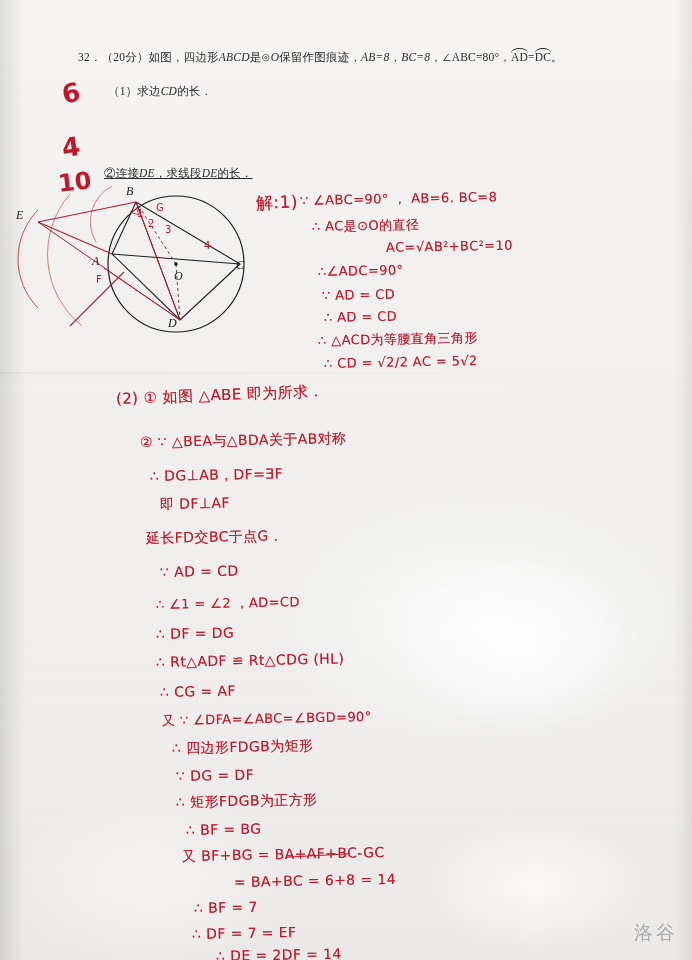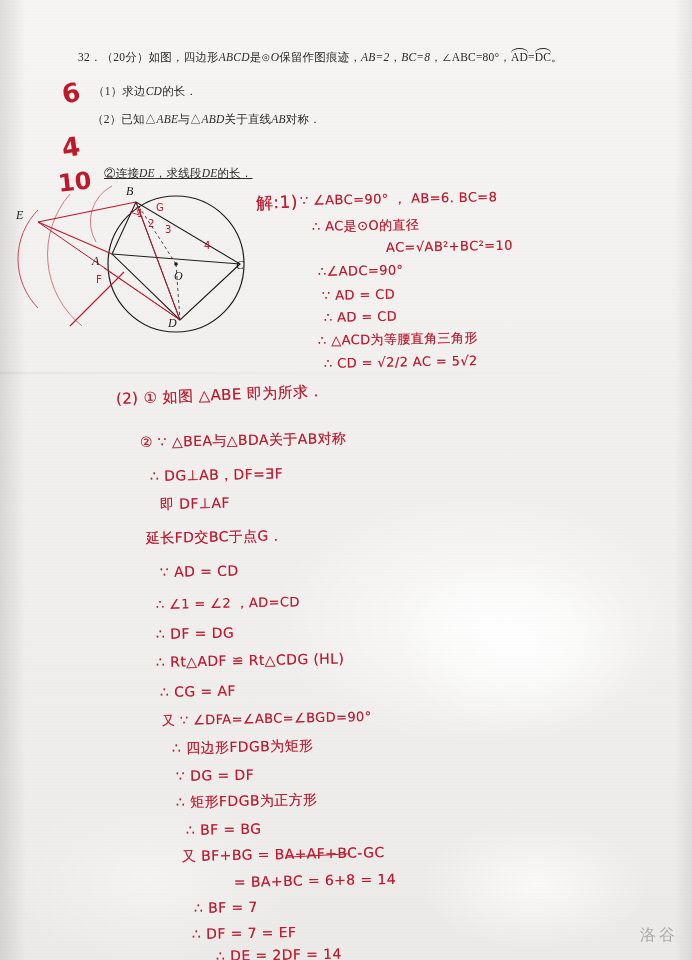--- a/index.html
+++ b/index.html
@@ -112,21 +112,21 @@
     color: #c0172a;
   }
 
   
   .wm {
     position: absolute;
     right: 14px;
     bottom: 14px;
     color: #9a9a9a;
     font-family: "DejaVu Sans", sans-serif;
-    font-size: 16px;
+    font-size: 19px;
     letter-spacing: 3px;
     opacity: 0.8;
   }
   .smudge1 {
     position: absolute;
     left: 400px; top: 560px;
     width: 240px; height: 170px;
     background: radial-gradient(ellipse at 50% 50%, rgba(255,255,255,0.95), rgba(255,255,255,0) 72%);
     pointer-events: none;
   }
@@ -143,30 +143,27 @@
     background: linear-gradient(90deg, rgba(0,0,0,0.05), rgba(0,0,0,0.02) 40%, rgba(0,0,0,0.0));
     pointer-events: none;
   }
 </style>
 </head>
 <body>
 
 <div id="page">
 
   <div class="printed" style="left:78px; top:50px;">
-    <span>32</span><span>．</span><span>（20分）</span><span>如图，四边形</span><i>ABCD</i><span>是⊙</span><i>O</i><span>保留作图痕迹，</span><i>AB=2</i><span>，</span><i>BC=8</i><span>，</span><span>∠ABC=80°</span><span>，</span><span class="ovl">AD</span><span>=</span><span class="ovl">DC</span><span>。</span>
-  </div>
-
-  <div class="printed" style="left:93px; top:84px;text-align:center;">
+    <span>32</span><span>．</span><span>（20分）</span><span>如图，四边形</span><i>ABCD</i><span>是⊙</span><i>O</i><span>保留作图痕迹，</span><i>AB=8</i><span>，</span><i>BC=8</i><span>，</span><span>∠ABC=80°</span><span>，</span><span class="ovl">AD</span><span>=</span><span class="ovl">DC</span><span>。</span>
+  </div>
+
+  <div class="printed" style="left:108px; top:84px;text-align:center;">
     <span>（1）求边</span><i>CD</i><span>的长．</span>
   </div>
 
-  <div class="printed" style="left:92px; top:112px;">
-    <span>（2）已知△</span><i>ABE</i><span>与△</span><i>ABD</i><span>关于直线</span><i>AB</i><span>对称．</span>
-  </div>
 
 
   <div class="printed" style="left:104px; top:166px;text-decoration:underline;">
     <span>②连接</span><i>DE</i><span>，求线段</span><i>DE</i><span>的长．</span>
   </div>
 
   <div class="marker" style="left:62px; top:78px; transform: rotate(-12deg); font-size:26px;">6</div>
   <div class="marker" style="left:62px; top:132px; transform: rotate(-8deg); font-size:26px;">4</div>
   <div class="marker" style="left:58px; top:168px; transform: rotate(-6deg); font-size:24px;">10</div>
 

